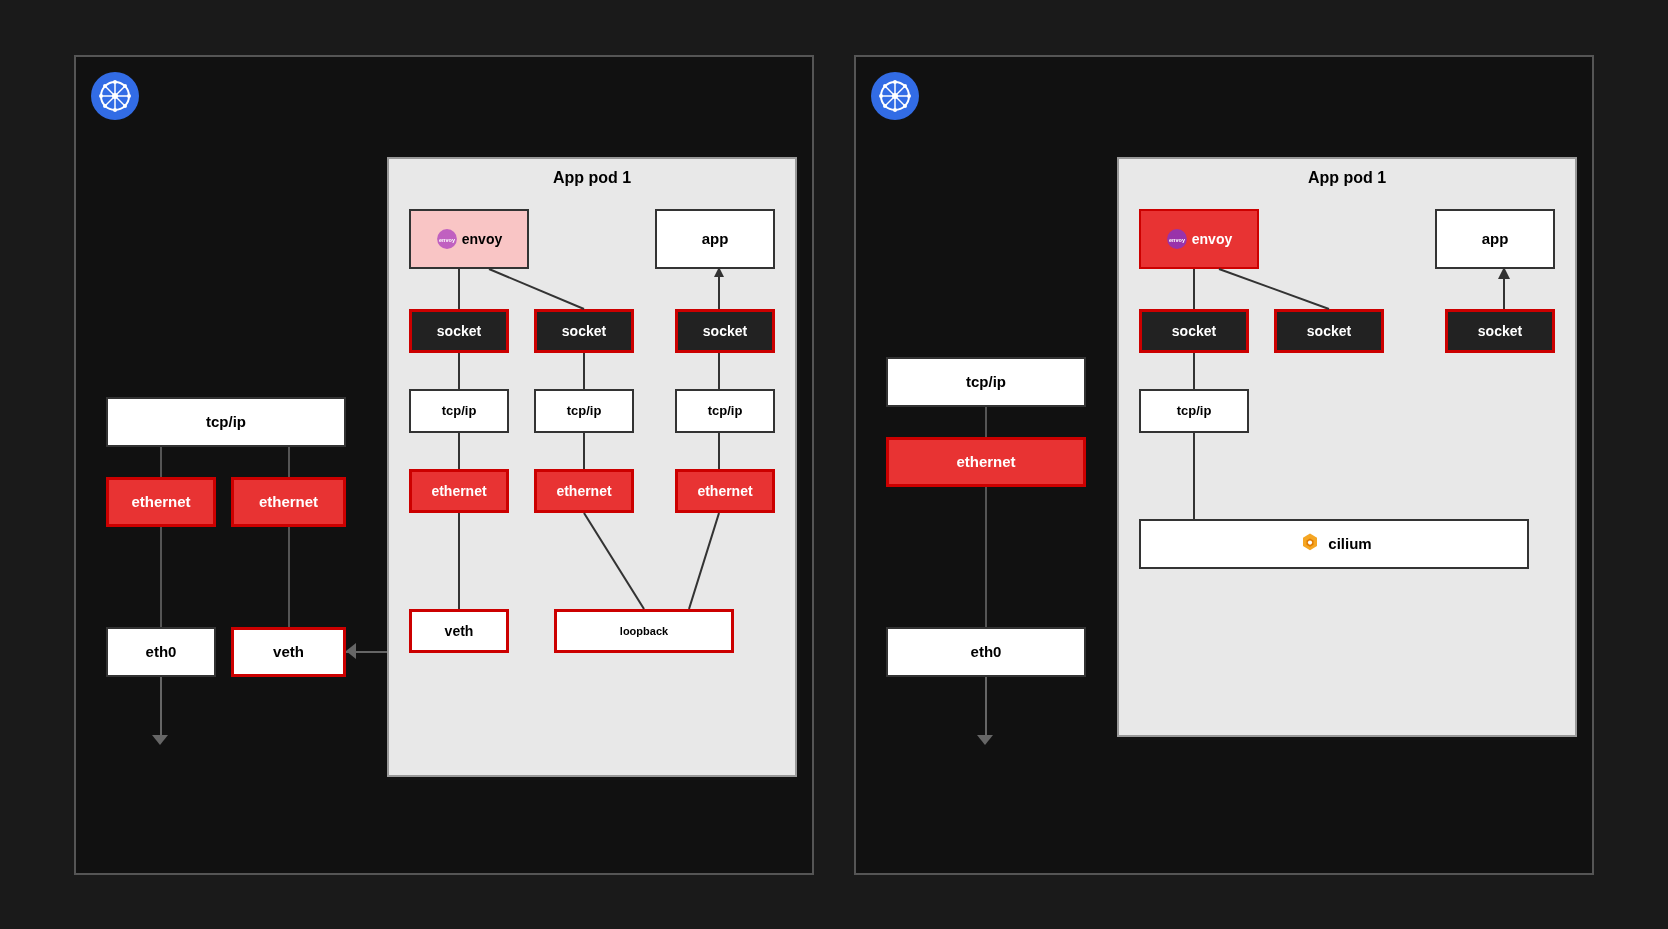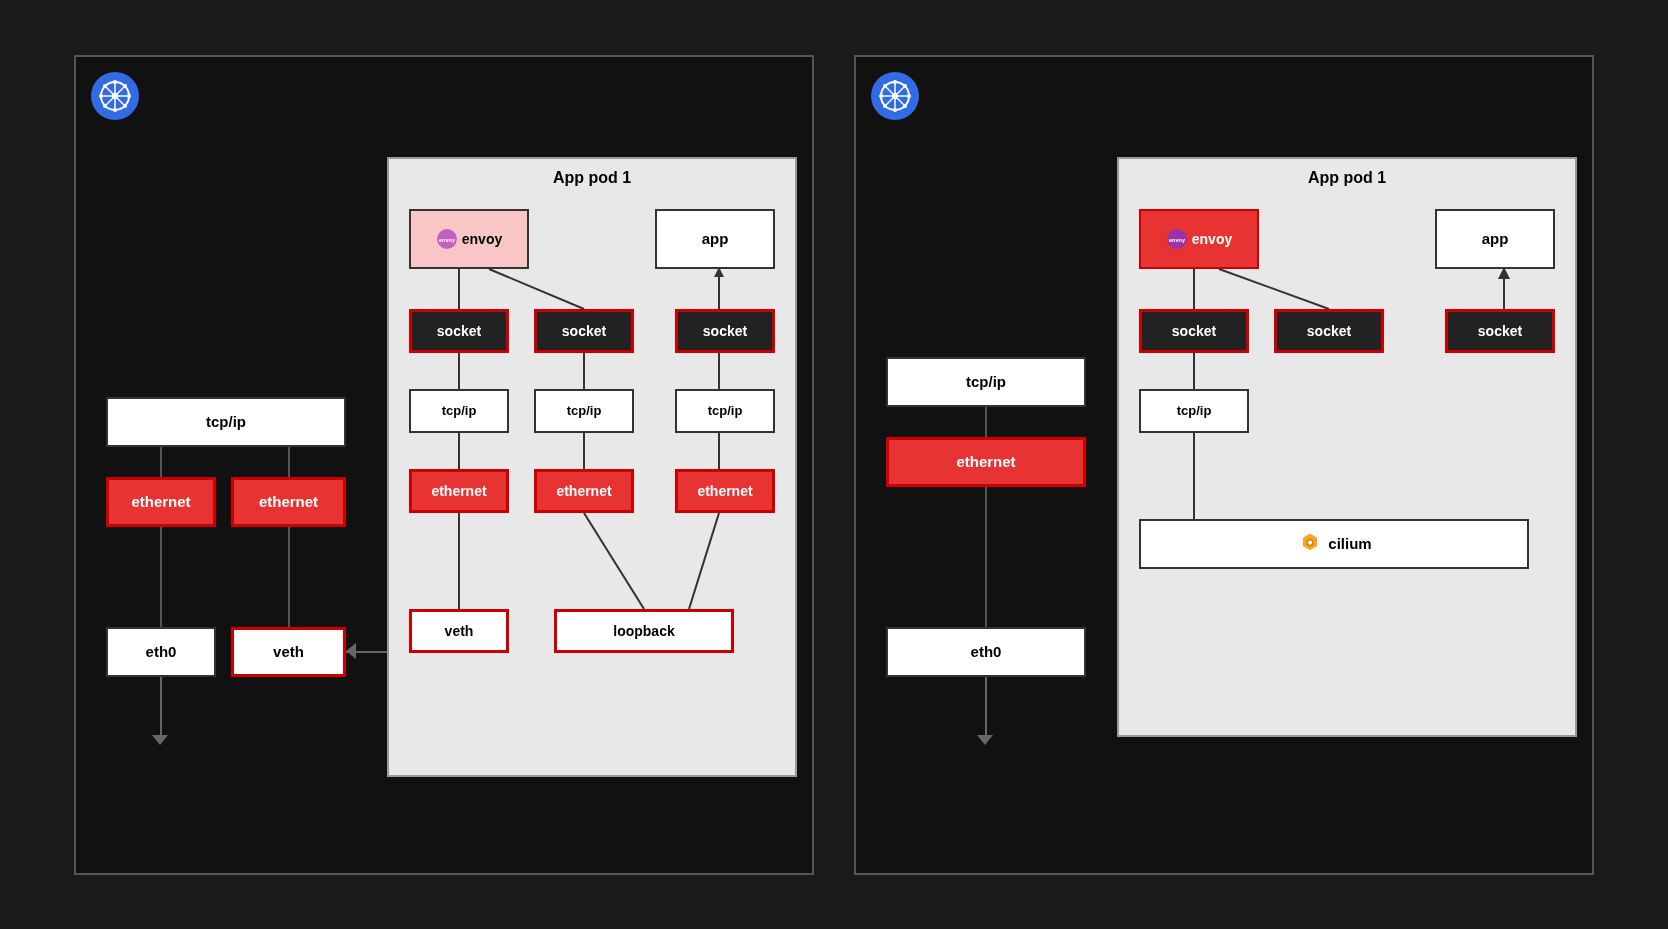--- a/index.html
+++ b/index.html
@@ -108,21 +108,21 @@
       <div style="position:absolute; left:145px; top:310px; width:100px; height:44px; background:#e83333; border:3px solid #cc0000; display:flex; align-items:center; justify-content:center; font-weight:bold; font-size:14px; color:#fff;">
         <span>ethernet</span>
       </div>
       <div style="position:absolute; right:20px; top:310px; width:100px; height:44px; background:#e83333; border:3px solid #cc0000; display:flex; align-items:center; justify-content:center; font-weight:bold; font-size:14px; color:#fff;">
         <span>ethernet</span>
       </div>
 
       <div style="position:absolute; left:20px; top:450px; width:100px; height:44px; background:#fff; border:3px solid #cc0000; display:flex; align-items:center; justify-content:center; font-weight:bold; font-size:14px; color:#000;">
         <span>veth</span>
       </div>
-      <div style="position:absolute; left:165px; top:450px; width:180px; height:44px; background:#fff; border:3px solid #cc0000; display:flex; align-items:center; justify-content:center; font-weight:bold; font-size:14px; color:#000;">
+      <div style="position:absolute; left:165px; top:450px; width:180px; height:44px; background:#fff; border:3px solid #cc0000; display:flex; align-items:center; justify-content:center; font-weight:bold; font-size:11px; color:#000;">
         <span>loopback</span>
       </div>
 
       <svg style="position:absolute;top:0;left:0;width:100%;height:100%;pointer-events:none;">
 
         <line x1="70" y1="110" x2="70" y2="150" stroke="#333" stroke-width="2"></line>
 
         <line x1="100" y1="110" x2="195" y2="150" stroke="#333" stroke-width="2"></line>
 
         <line x1="330" y1="110" x2="330" y2="150" stroke="#333" stroke-width="2"></line>

